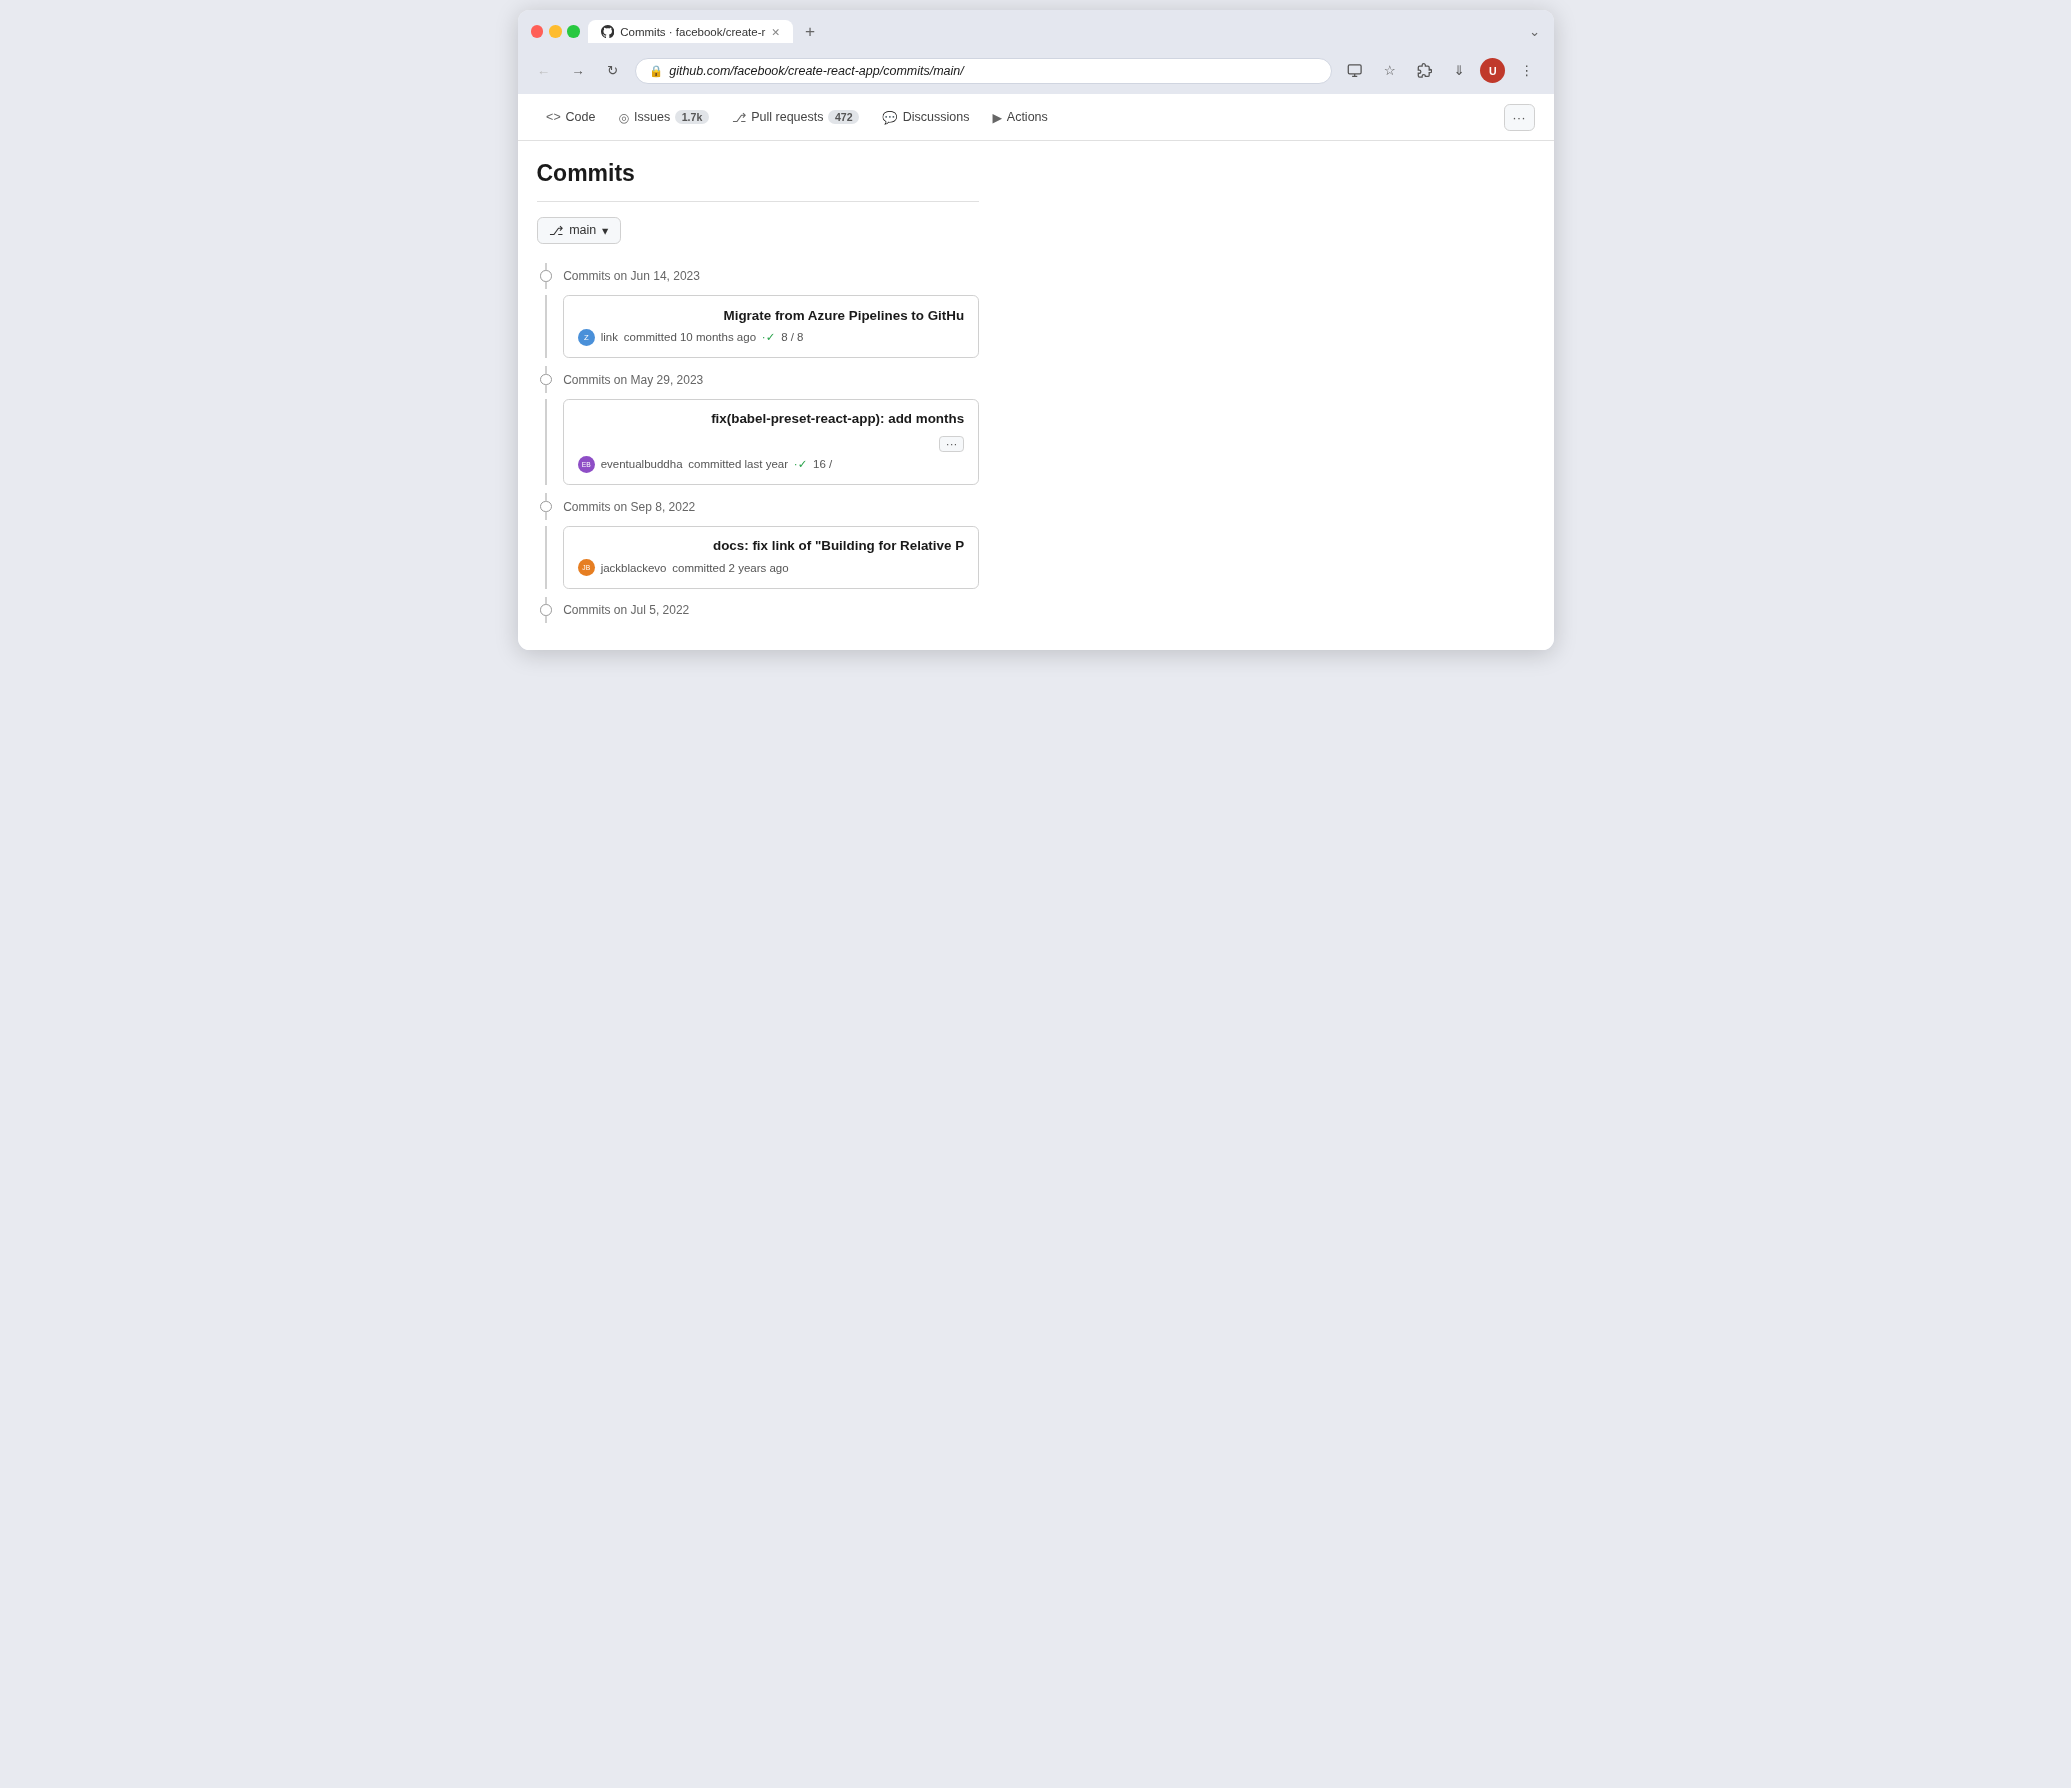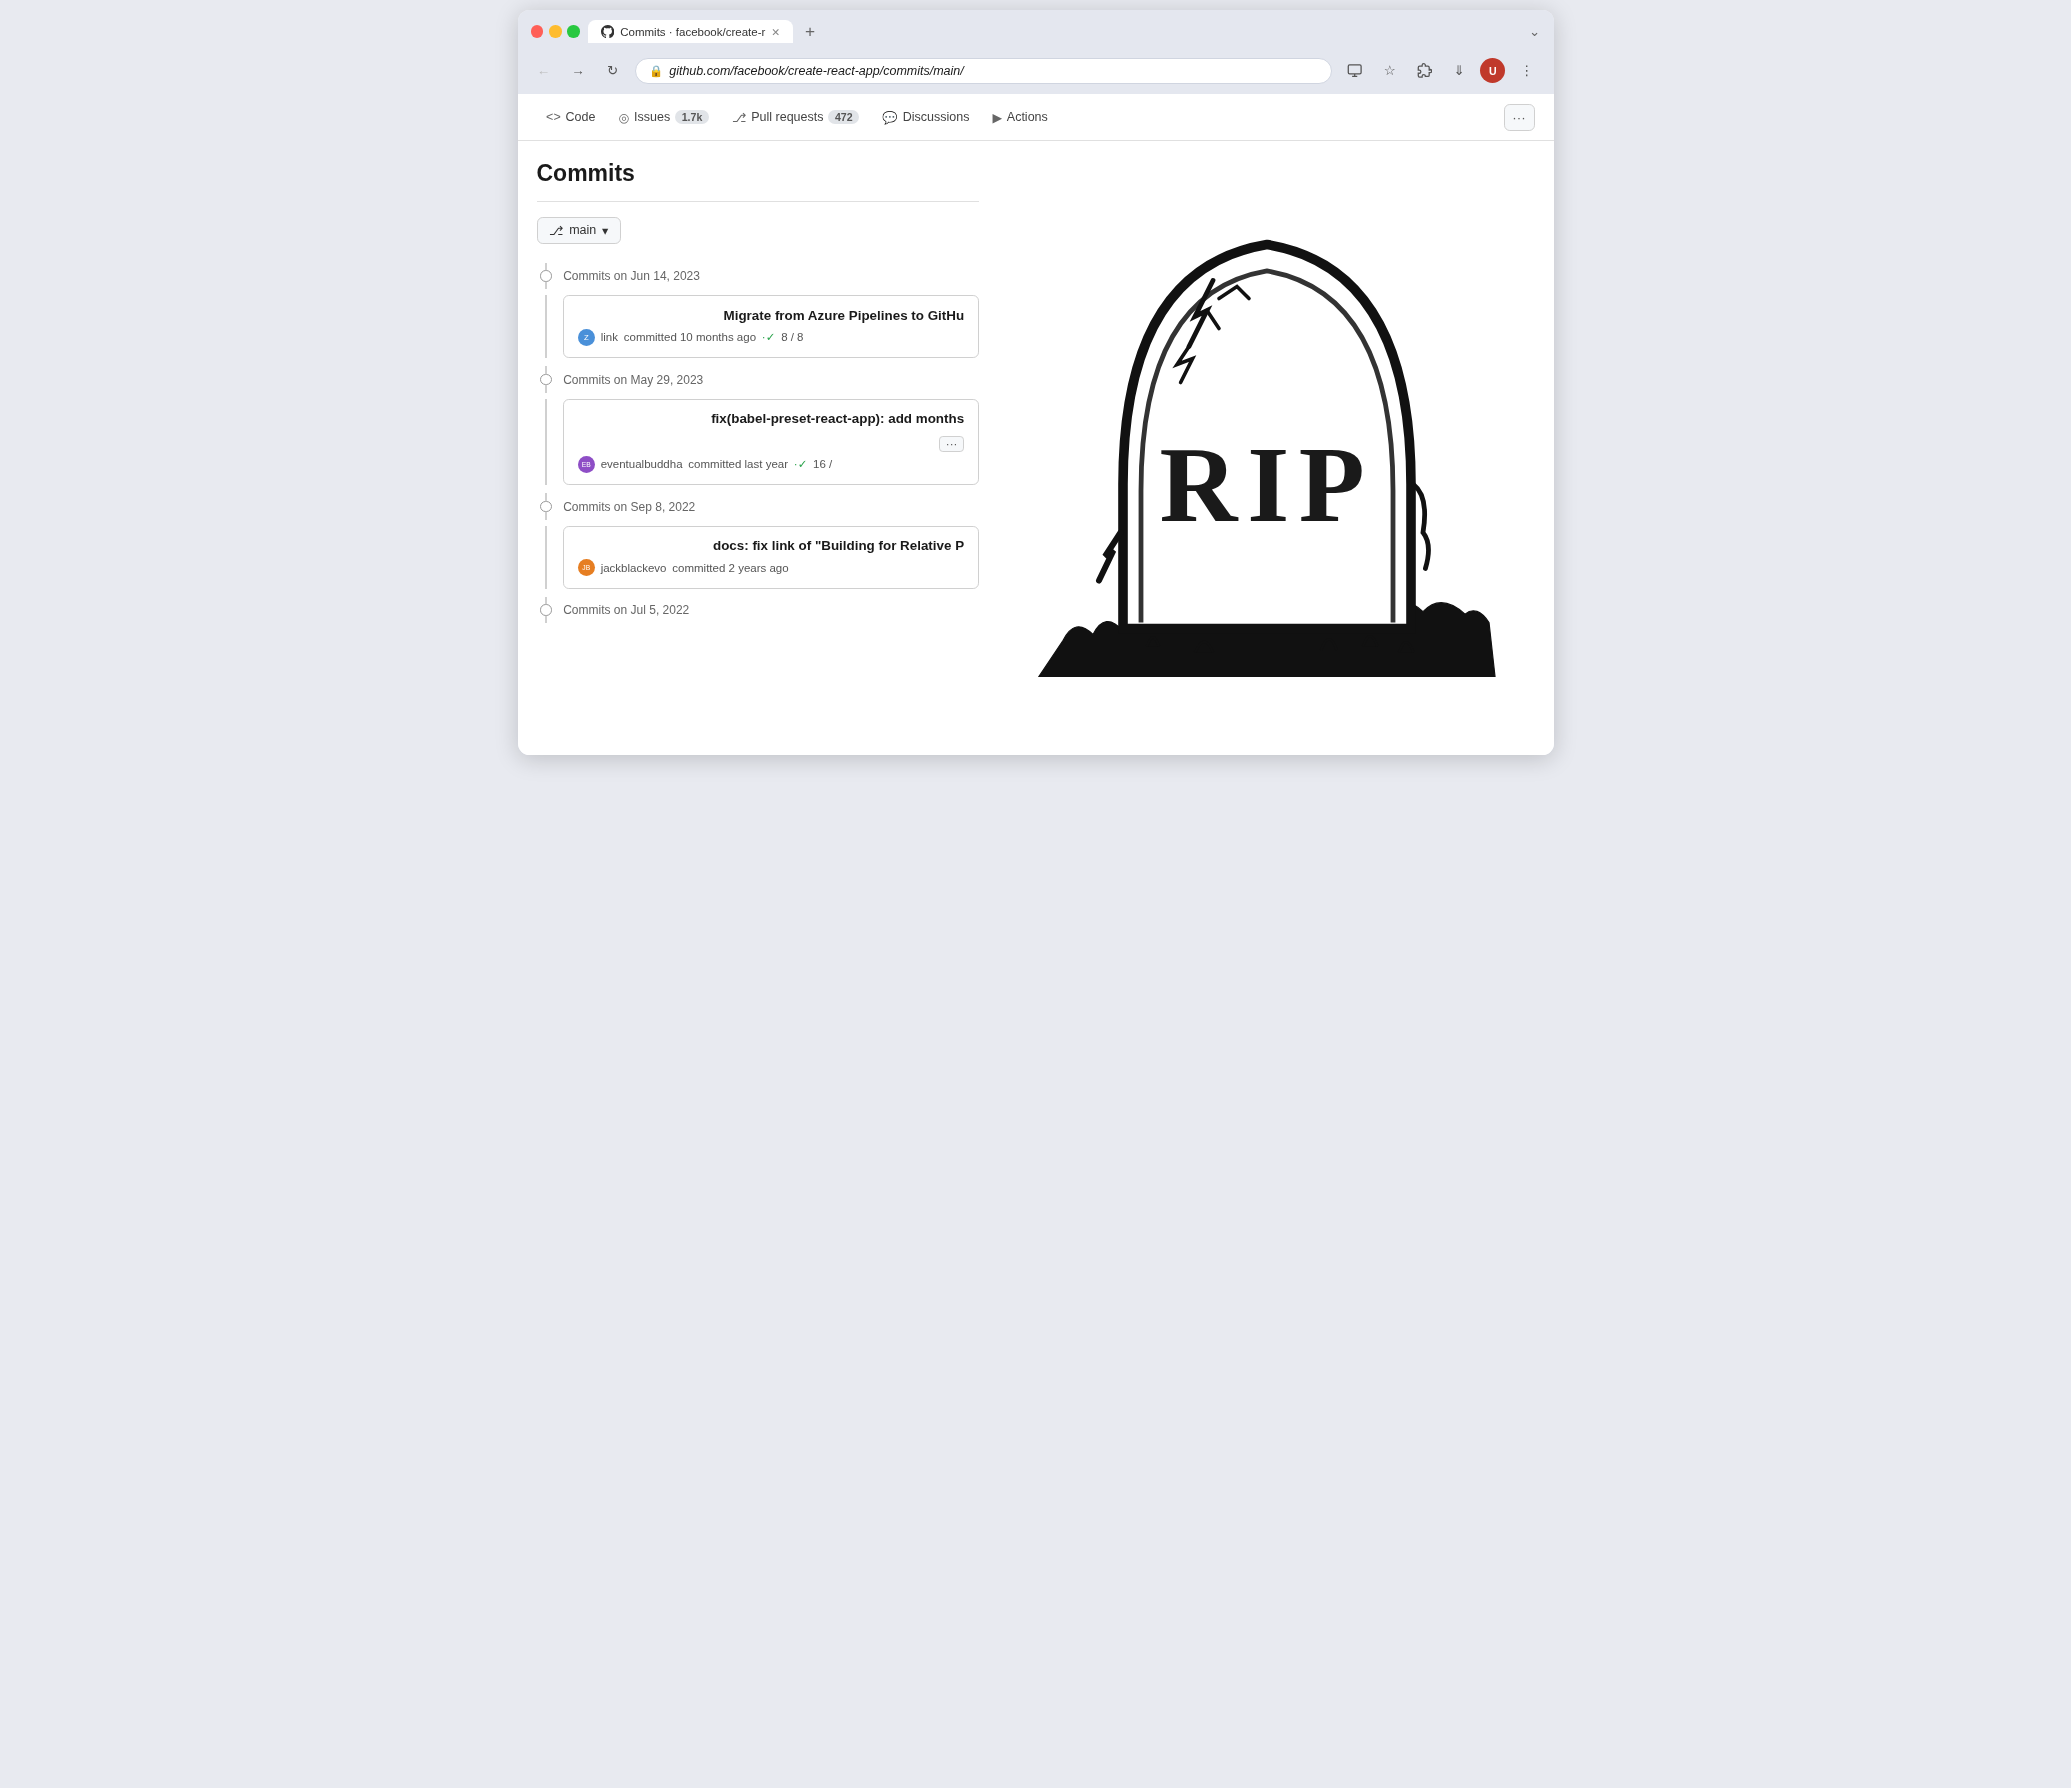--- a/index.html
+++ b/index.html
@@ -502,59 +502,17 @@
               <div class="v-line" style="height:5.8px;"></div>
               <div class="dot-circle"></div>
               <div class="v-line" style="height:5.8px;"></div>
             </div>
             <span class="date-label">Commits on Jul 5, 2022</span>
           </div>
         </div>
 
       </div>
 
-      <div class="right-panel">
-        <div class="tombstone-container">
-          <svg class="tombstone-svg" viewBox="0 0 400 460" xmlns="http://www.w3.org/2000/svg">
-
-            <path d="M30 390 Q40 370 55 385 Q65 365 80 382 Q90 358 110 378 Q125 355 145 375 Q160 350 185 372 Q200 345 220 368 Q240 348 260 370 Q275 350 295 368 Q310 348 330 366 Q345 350 365 368 Q375 360 385 375 L390 420 L10 420 Z" fill="#111" stroke="#111" stroke-width="1"></path>
-
-            <path d="
-              M 80 380
-              L 80 260
-              Q 80 80 200 60
-              Q 320 80 320 260
-              L 320 380
-              Z
-            " fill="white" stroke="#111" stroke-width="8"></path>
-
-            <path d="
-              M 95 375
-              L 95 265
-              Q 95 100 200 82
-              Q 305 100 305 265
-              L 305 375
-            " fill="none" stroke="#333" stroke-width="4"></path>
-
-            <path d="M 155 90 L 140 120 L 150 115 L 135 145" fill="none" stroke="#111" stroke-width="4" stroke-linecap="round"></path>
-            <path d="M 150 115 L 160 130" fill="none" stroke="#111" stroke-width="3" stroke-linecap="round"></path>
-            <path d="M 135 145 L 125 160 L 138 155 L 128 175" fill="none" stroke="#111" stroke-width="3" stroke-linecap="round"></path>
-            <path d="M 160 105 L 175 95 L 185 105" fill="none" stroke="#111" stroke-width="3" stroke-linecap="round"></path>
-
-            <text x="200" y="290" text-anchor="middle" font-family="Georgia, 'Times New Roman', serif" font-size="90" font-weight="bold" fill="#1a1a1a" letter-spacing="8">RIP</text>
-
-            <path d="M 78 300 L 65 320 L 72 315 L 60 340" fill="none" stroke="#111" stroke-width="5" stroke-linecap="round"></path>
-
-            <path d="M 322 260 Q 335 270 330 300 Q 338 310 332 330" fill="none" stroke="#111" stroke-width="4" stroke-linecap="round"></path>
-
-            <path d="M 100 395 Q 105 380 110 395" fill="#111" stroke="#111" stroke-width="2"></path>
-            <path d="M 140 400 Q 148 382 155 400" fill="#111" stroke="#111" stroke-width="2"></path>
-            <path d="M 245 398 Q 252 380 258 398" fill="#111" stroke="#111" stroke-width="2"></path>
-            <path d="M 280 395 Q 286 378 292 395" fill="#111" stroke="#111" stroke-width="2"></path>
-            <path d="M 310 400 Q 316 383 322 400" fill="#111" stroke="#111" stroke-width="2"></path>
-          </svg>
-        </div>
-      </div>
 
     </div>
   </div>
 </div>
 
 
 </body></html>

